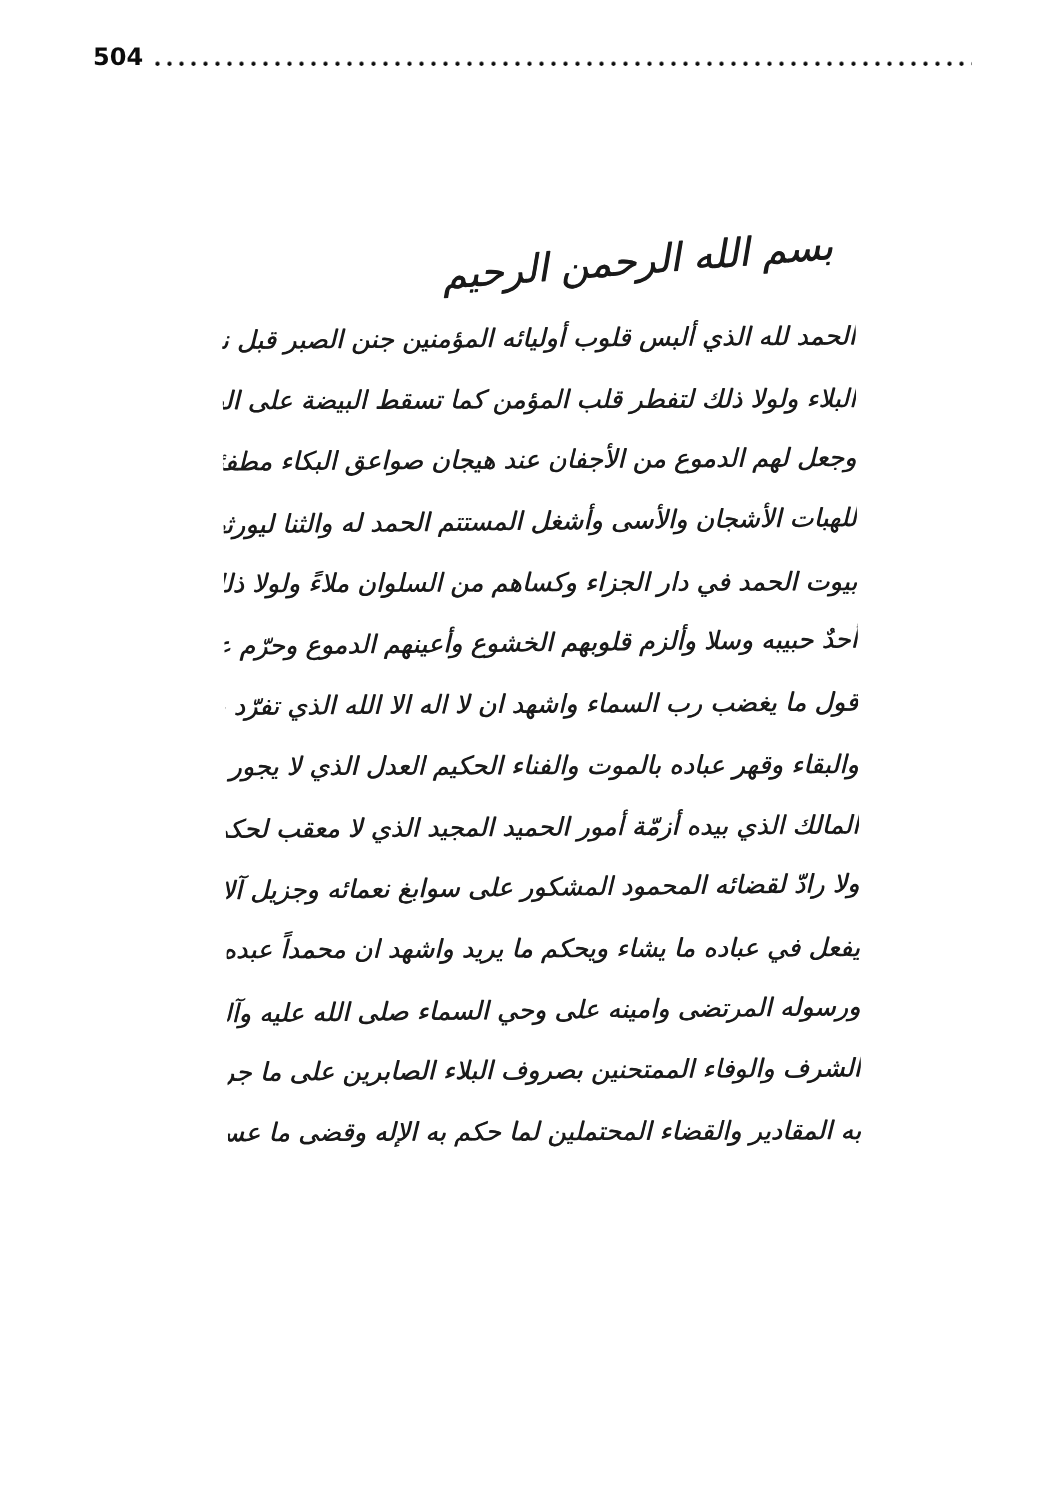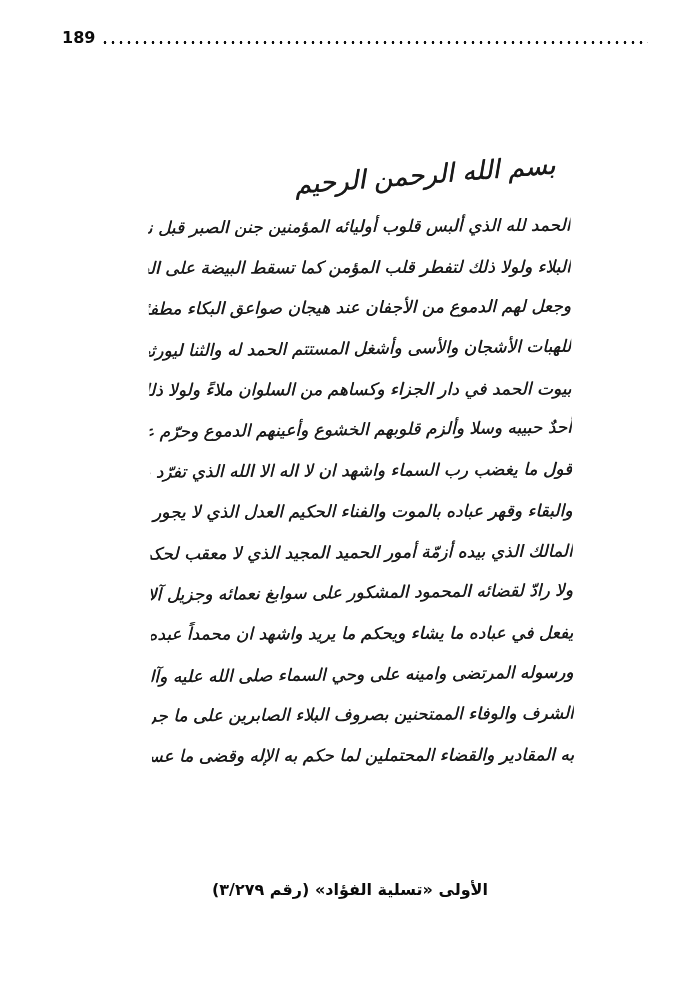--- a/index.html
+++ b/index.html
@@ -95,38 +95,35 @@
     color: #0b0b0b;
   }
 </style>
 </head>
 <body>
 
 <div class="page">
 
   <div class="header">
     <div class="leader"></div>
-    <div class="page-num">189</div>
+    <div class="page-num">504</div>
   </div>
 
   <div class="manuscript">
     <div class="basmala">بسم الله الرحمن الرحيم</div>
     <div class="ms-line">الحمد لله الذي ألبس قلوب أوليائه المؤمنين جنن الصبر قبل نزول</div>
     <div class="ms-line">البلاء ولولا ذلك لتفطر قلب المؤمن كما تسقط البيضة على الصفا</div>
     <div class="ms-line">وجعل لهم الدموع من الأجفان عند هيجان صواعق البكاء مطفئاً</div>
     <div class="ms-line">للهبات الأشجان والأسى وأشغل المستتم الحمد له والثنا ليورثهم</div>
     <div class="ms-line">بيوت الحمد في دار الجزاء وكساهم من السلوان ملاءً ولولا ذلك لما نسي</div>
     <div class="ms-line">أحدٌ حبيبه وسلا وألزم قلوبهم الخشوع وأعينهم الدموع وحرّم عليهم</div>
     <div class="ms-line">قول ما يغضب رب السماء واشهد ان لا اله الا الله الذي تفرّد بالعز</div>
     <div class="ms-line">والبقاء وقهر عباده بالموت والفناء الحكيم العدل الذي لا يجور والقادر</div>
     <div class="ms-line">المالك الذي بيده أزمّة أمور الحميد المجيد الذي لا معقب لحكمه</div>
     <div class="ms-line">ولا رادّ لقضائه المحمود المشكور على سوابغ نعمائه وجزيل آلائه الذي</div>
     <div class="ms-line">يفعل في عباده ما يشاء ويحكم ما يريد واشهد ان محمداً عبده المصطفى</div>
     <div class="ms-line">ورسوله المرتضى وامينه على وحي السماء صلى الله عليه وآله اهل</div>
     <div class="ms-line">الشرف والوفاء الممتحنين بصروف البلاء الصابرين على ما جرت</div>
     <div class="ms-line">به المقادير والقضاء المحتملين لما حكم به الإله وقضى ما عسـر ،</div>
   </div>
 
-  <div class="footer">
-    <span class="footer-caption">الأولى «تسلية الفؤاد» (رقم ٣/٢٧٩)</span>
-  </div>
 
 </div>
 
 </body></html>

